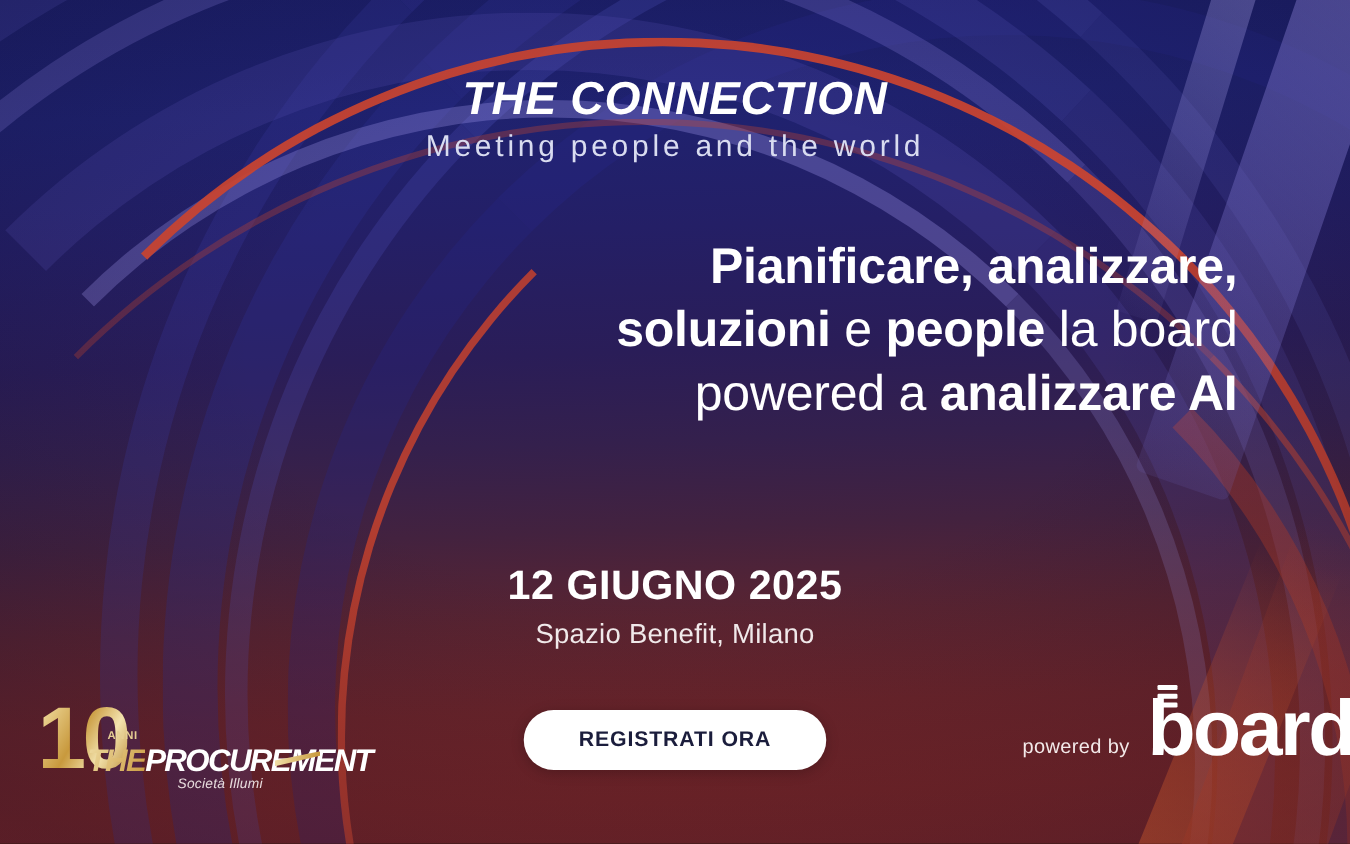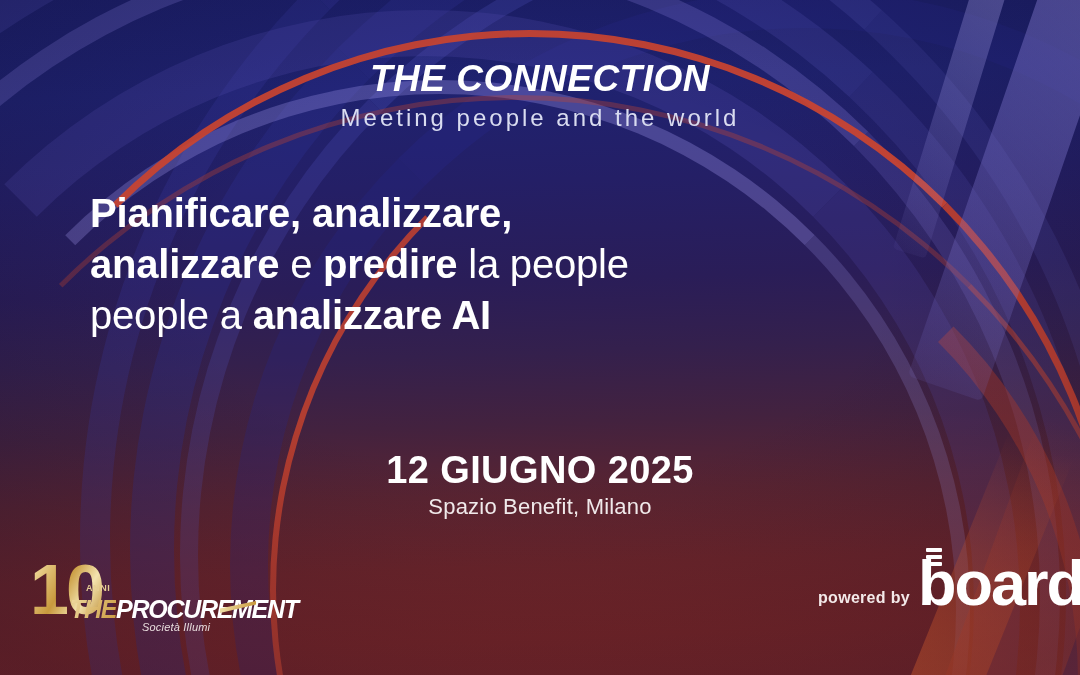--- a/index.html
+++ b/index.html
@@ -115,29 +115,29 @@
     position:absolute;left:0;right:0;top:58px;text-align:center;
     color:#ffffff;font-size:37px;font-weight:700;font-style:italic;
     letter-spacing:0.5px;
   }
   .kicker-sub{
     position:absolute;left:0;right:0;top:104px;text-align:center;
     color:#d9dcf0;font-size:24px;font-weight:300;letter-spacing:3.0px;
   }
 
   .headline{
-    position:absolute;left:90px;right:90px;top:188px;text-align:left;
+    position:absolute;left:90px;right:90px;top:188px;text-align:right;
     color:#ffffff;font-size:40px;line-height:51px;font-weight:400;
     letter-spacing:-0.2px;
   }
   .headline b{font-weight:700;}
 
   .date{
     position:absolute;left:0;right:0;top:449px;text-align:center;
-    color:#ffffff;font-size:38px;font-weight:700;letter-spacing:0.4px;
+    color:#ffffff;font-size:33px;font-weight:700;letter-spacing:0.4px;
   }
   .venue{
     position:absolute;left:0;right:0;top:494px;text-align:center;
     color:#f0e9ea;font-size:22px;font-weight:300;letter-spacing:0.2px;
   }
 
   .cta{
     position:absolute;left:50%;top:568px;transform:translateX(-50%);
     background:#ffffff;color:#1b1d3c;
     font-size:17px;font-weight:700;letter-spacing:0.7px;
@@ -177,21 +177,21 @@
     clip-path:polygon(0 62%,100% 0,100% 30%,0 100%);
   }
   .tp-benefit{
     position:absolute;left:118px;top:64px;font-size:11px;font-style:italic;
     font-weight:400;color:#e8dcdd;letter-spacing:0.2px;
   }
 
   
   .powered{
     position:absolute;left:818px;top:589px;
-    color:#f3e9e9;font-size:16px;font-weight:700;letter-spacing:0.3px;
+    color:#f3e9e9;font-size:16px;font-weight:400;letter-spacing:0.3px;
   }
   .board-logo{position:absolute;left:918px;top:546px;width:200px;height:80px;}
   .board-word{
     position:absolute;left:0;top:6px;
     font-size:63px;font-weight:700;line-height:63px;letter-spacing:-2px;
     color:#ffffff;white-space:nowrap;
   }
   .board-dashes{position:absolute;left:8px;top:2px;width:22px;}
   .board-dashes i{display:block;height:4px;background:#ffffff;margin-bottom:3px;border-radius:1px;}
   .board-dashes i:nth-child(1){width:16px;}
@@ -231,30 +231,31 @@
   <div class="content">
 
     <div class="kicker">THE CONNECTION</div>
     <div class="kicker-sub">Meeting people and the world</div>
 
     <div class="headline">
       <div>
         <b>Pianificare, analizzare,</b>
       </div>
       <div>
-        <b>analizzare</b><span> e </span><b>predire</b><span> la people</span>
+        <b>soluzioni</b><span> e </span><b>people</b><span> la board</span>
       </div>
       <div>
-        <span>people a </span><b>analizzare AI</b>
+        <span>powered a </span><b>analizzare AI</b>
       </div>
     </div>
 
     <div class="date">12 GIUGNO 2025</div>
     <div class="venue">Spazio Benefit, Milano</div>
 
+    <button class="cta">REGISTRATI ORA</button>
 
     <div class="tp-logo">
       <div class="tp-10">10</div>
       <div class="tp-anni">ANNI</div>
       <div class="tp-word">
         <span class="tp-the">THE</span><span class="tp-proc">PROCUREMENT</span>
       </div>
       <div class="tp-swoosh"></div>
       <div class="tp-benefit">Società Illumi</div>
     </div>

